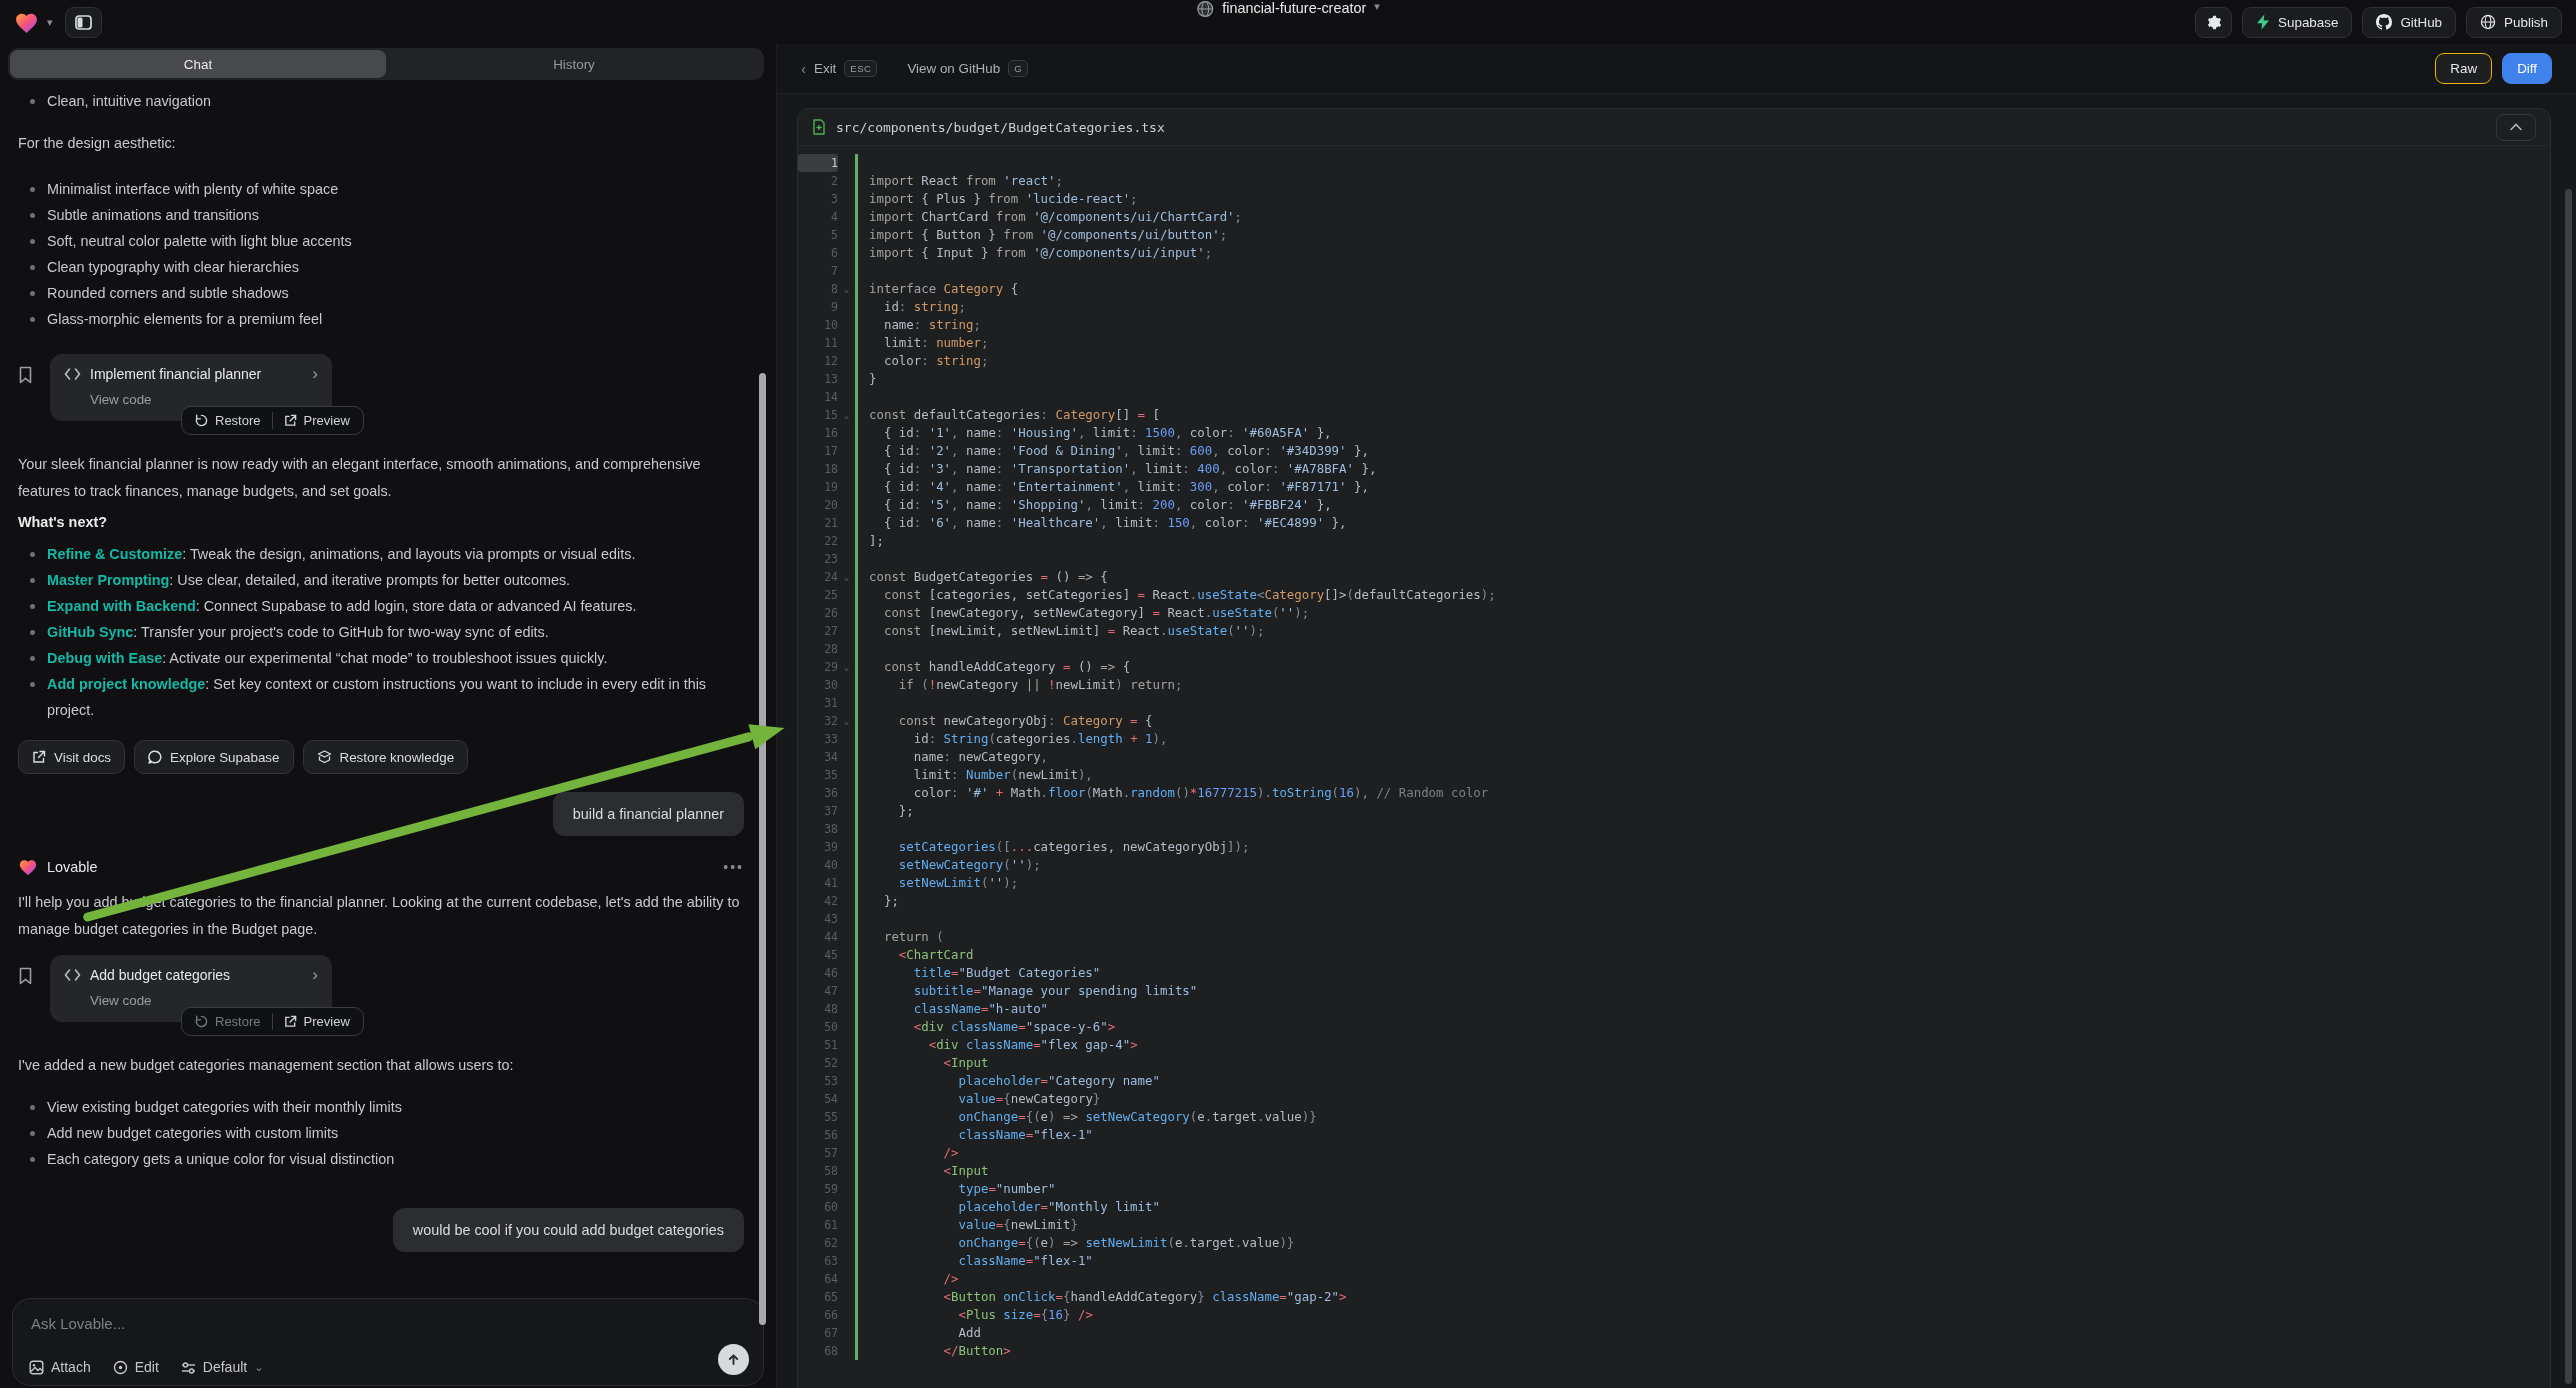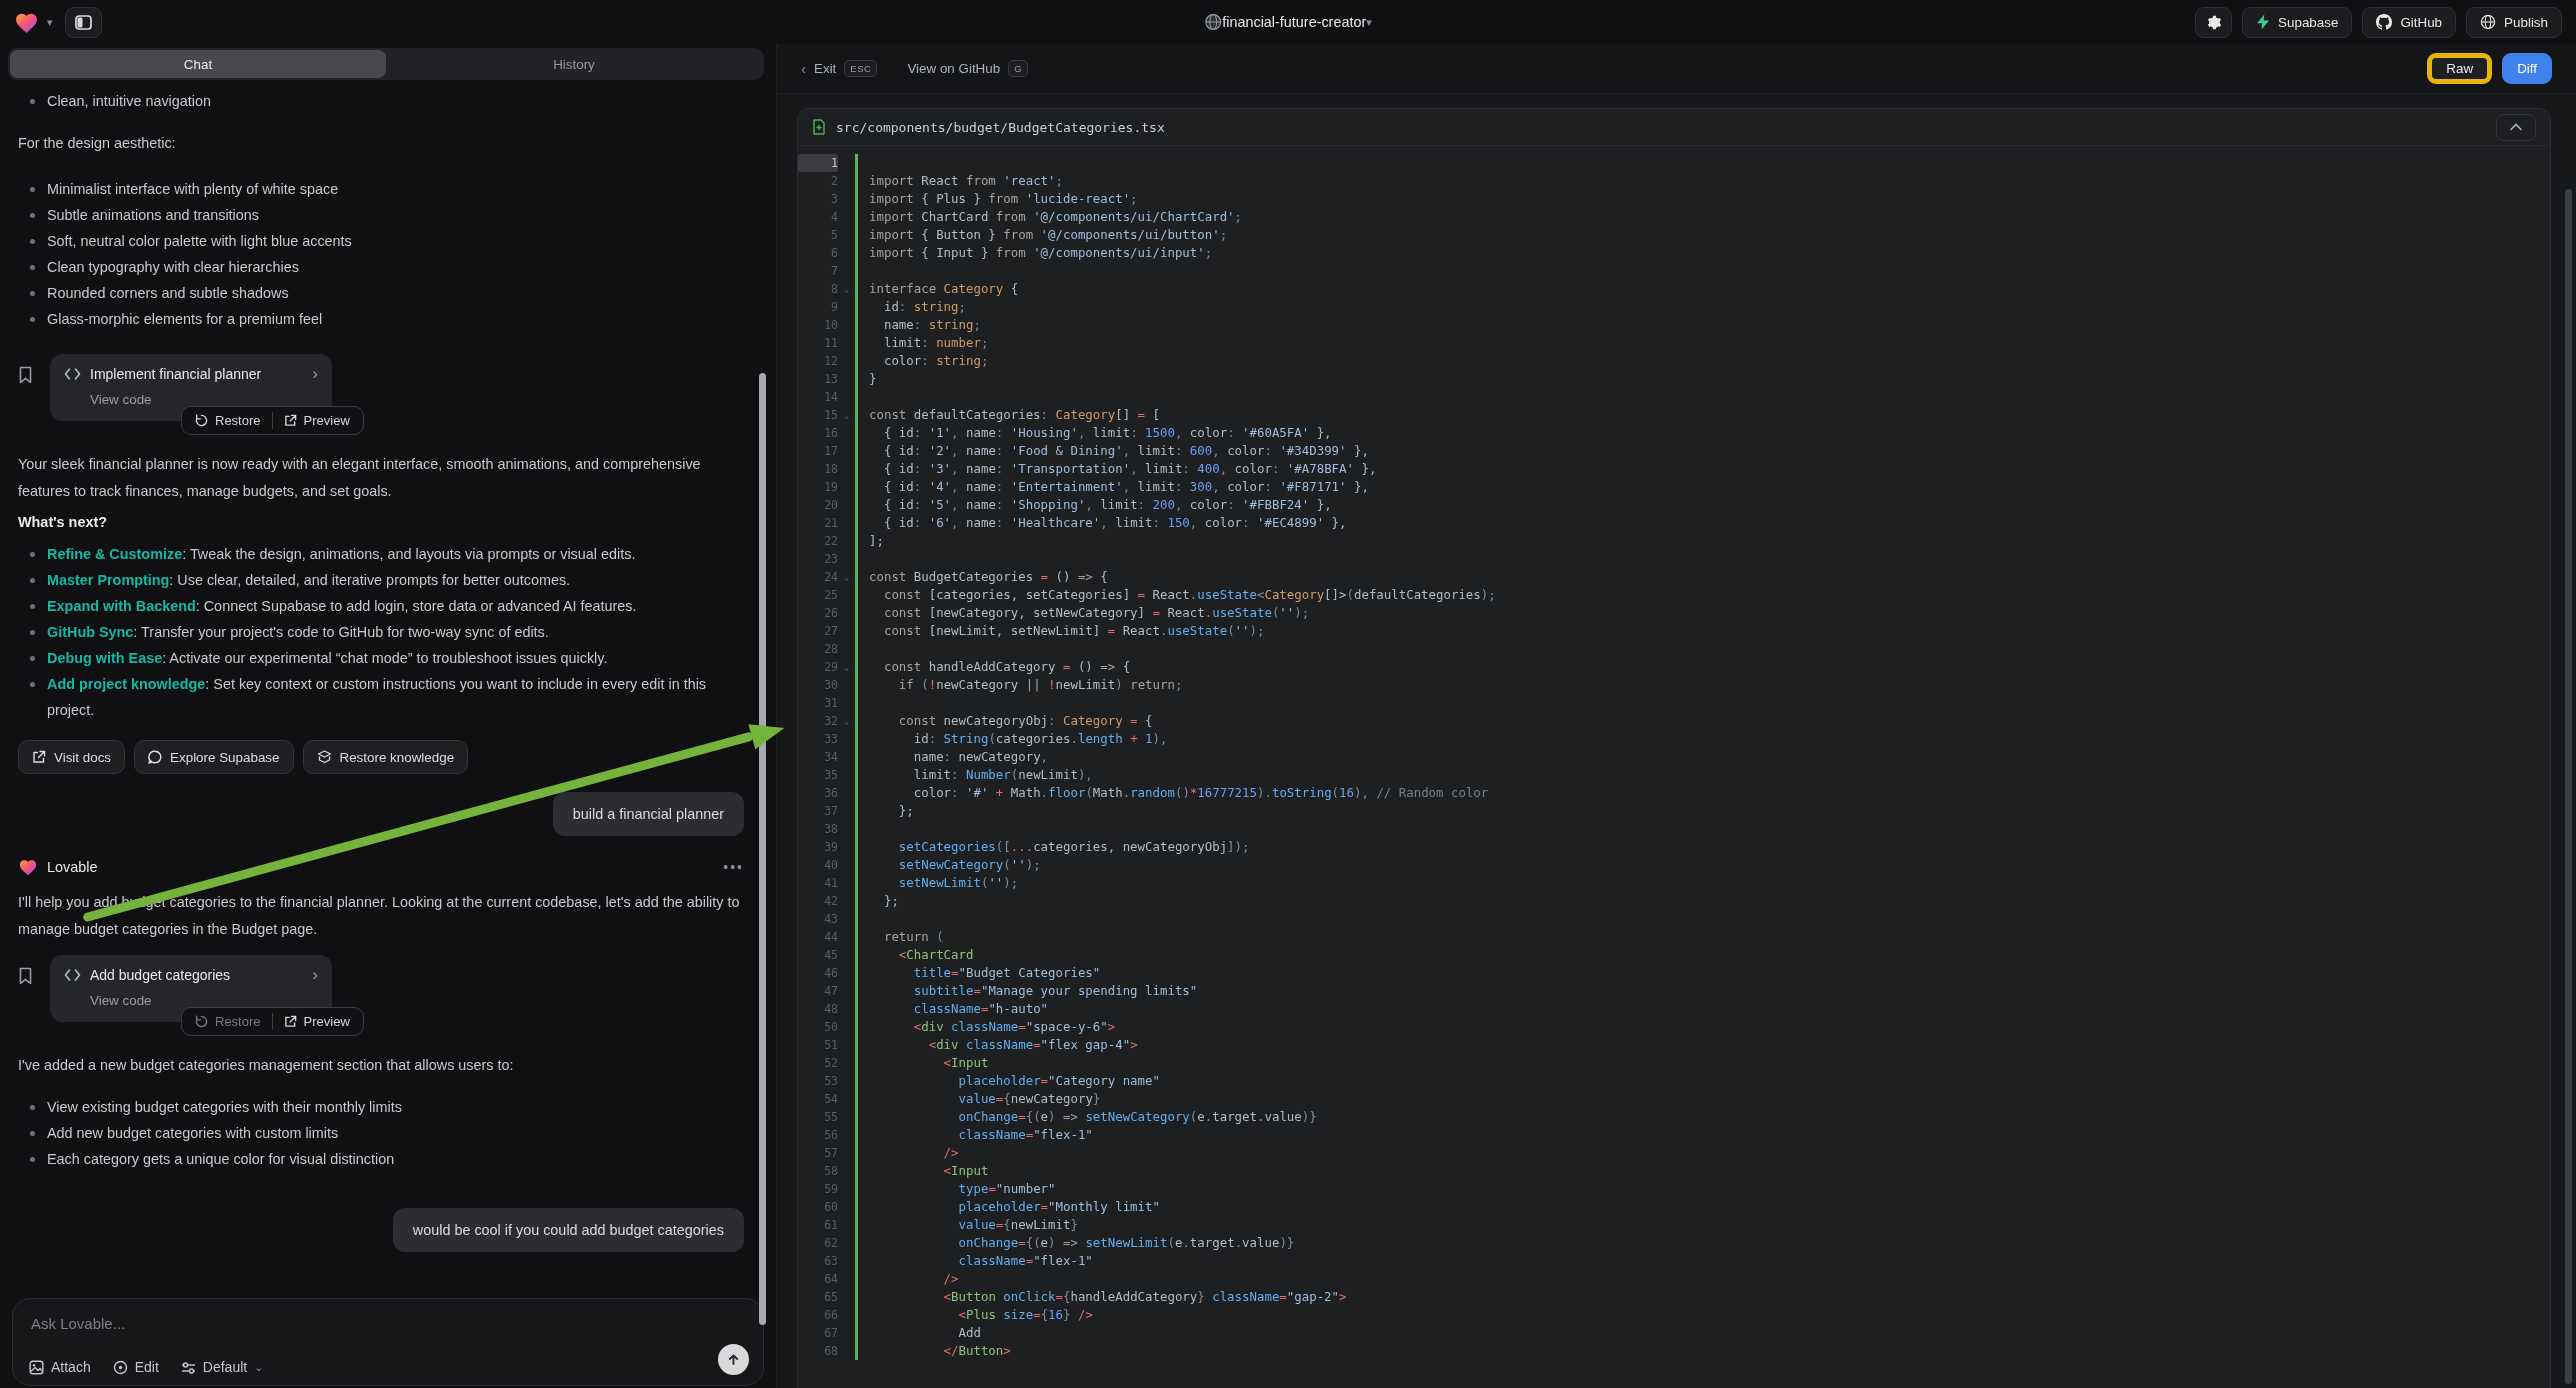--- a/index.html
+++ b/index.html
@@ -3,21 +3,21 @@
 <meta charset="utf-8">
 <style>
   * { box-sizing: border-box; margin: 0; padding: 0; }
   html,body { background:#0b0b0c; }
   .page { position:relative; width:2576px; height:1388px; overflow:hidden;
           background:#101012; font-family:"Liberation Sans",sans-serif; color:#d4d5d8; }
 
   
   .topbar { position:absolute; left:0; top:0; width:100%; height:44px; display:flex; align-items:center; }
   .tb-left { position:absolute; left:14px; top:0; height:44px; display:flex; align-items:center; gap:8px; }
-  .tb-center { position:absolute; left:50%; top:0; transform:translateX(-50%); height:44px; display:flex; align-items:center; }
+  .tb-center { position:absolute; left:50%; top:0; transform:translateX(-50%); height:44px; display:flex; gap:8px; }
   .tb-right { position:absolute; right:14px; top:0; height:44px; display:flex; align-items:center; gap:10px; }
   .proj-name { font-size:14.4px; color:#e8e9eb; }
   .tb-btn { display:flex; align-items:center; gap:8px; height:31px; padding:0 13px; background:#1b1c1e;
             border:1px solid #303135; border-radius:9px; font-size:13.4px; color:#e6e7e9; cursor:pointer; }
   .icon-btn { width:37px; height:31px; display:flex; align-items:center; justify-content:center;
               background:#1b1c1e; border:1px solid #303135; border-radius:9px; cursor:pointer; }
   .chev { color:#8b8d93; font-size:11px; }
 
   
   .chat { position:absolute; left:0; top:44px; width:777px; bottom:0; border-right:1px solid #1e1f22; }
@@ -68,21 +68,21 @@
   .chat-sb { position:absolute; left:759px; top:329px; width:7px; height:952px; background:#a7a8ab; border-radius:4px; }
 
   
   .coder { position:absolute; left:777px; top:44px; right:0; bottom:0; background:#17181a; }
   .ctoolbar { position:absolute; left:0; right:0; top:0; height:50px; background:#141517;
               border-bottom:1px solid #202124; display:flex; align-items:center; padding:0 24px; }
   .ct-item { display:flex; align-items:center; gap:8px; color:#aeb1b6; font-size:13.4px; cursor:pointer; }
   kbd { font-family:"Liberation Sans",sans-serif; font-size:9.5px; text-transform:uppercase; color:#9a9ca2;
         border:1px solid #3a3b3f; background:#1c1d1f; border-radius:5px; padding:2px 5px; letter-spacing:0.5px; }
   .raw-btn { height:31px; padding:0 14px; display:flex; align-items:center; background:#1e1f21;
-             border:5px solid #eab308; border-radius:9px; color:#e7e8ea; font-size:13.4px; cursor:pointer; }
+             border:1px solid #eab308; border-radius:9px; color:#e7e8ea; font-size:13.4px; cursor:pointer; }
   .diff-btn { height:31px; padding:0 14px; display:flex; align-items:center; background:#3f82ec;
               border:1px solid #3f82ec; border-radius:9px; color:#fff; font-size:13.4px; cursor:pointer; }
 
   .file-card { position:absolute; left:20px; right:25px; top:64px; bottom:-12px; background:#1d1f21;
                border:1px solid #2a2c2f; border-radius:12px; overflow:hidden; }
   .fc-head { height:37px; display:flex; align-items:center; gap:10px; padding:0 14px; border-bottom:1px solid #27292c; }
   .fc-path { font-family:"DejaVu Sans Mono",monospace; font-size:13px; color:#ccd0d4; }
   .fc-collapse { margin-left:auto; width:40px; height:27px; border:1px solid #35373b; border-radius:8px;
                  display:flex; align-items:center; justify-content:center; color:#aeb1b6; cursor:pointer; }
 

